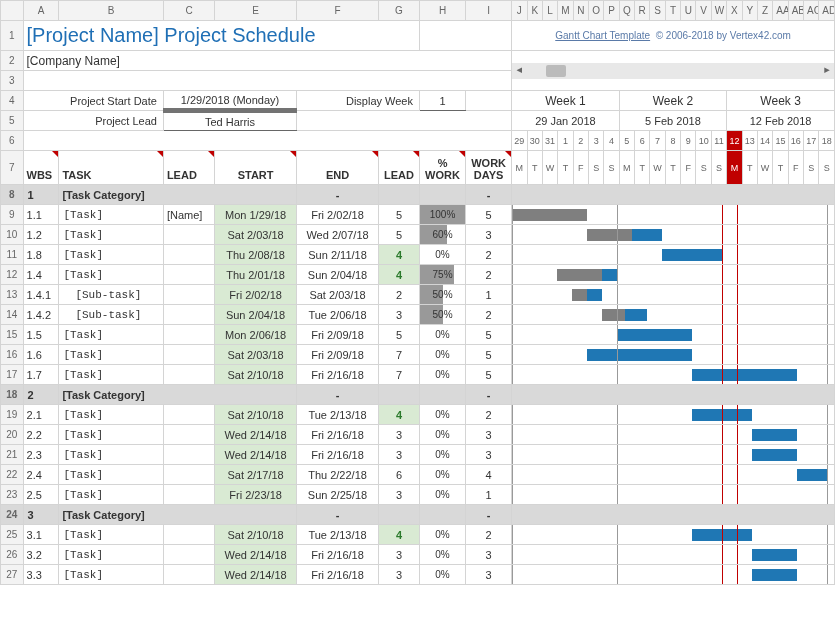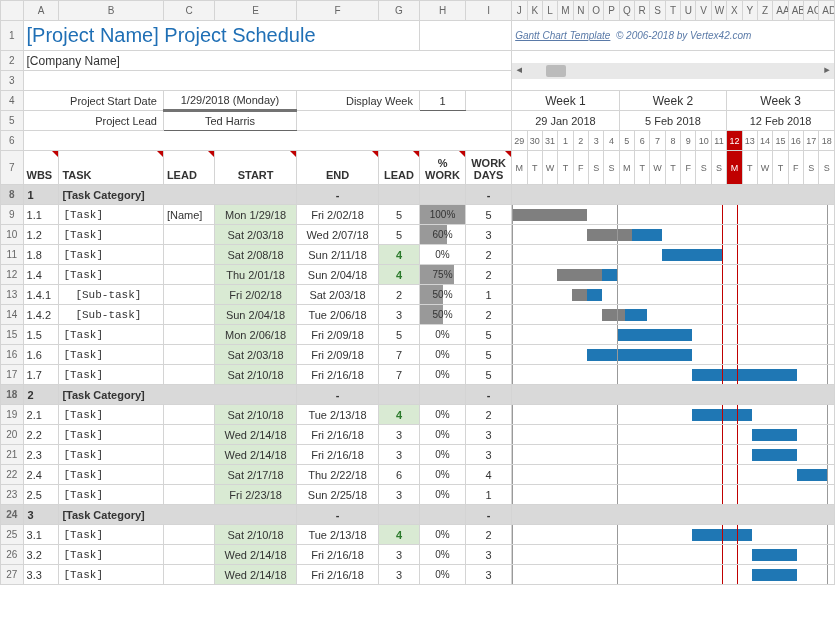--- a/index.html
+++ b/index.html
@@ -4,21 +4,21 @@
 <style>
 * { margin: 0; padding: 0; box-sizing: border-box; }
 body { font-family: Arial, sans-serif; font-size: 11px; background: #fff; color: #333; width: 835px; }
 table { border-collapse: collapse; width: 100%; table-layout: fixed; }
 td, th { border: 1px solid #d4d4d4; height: 20px; overflow: hidden; white-space: nowrap; padding: 0 3px; position: relative; }
 .colhead { background: #f3f3f3; text-align: center; color: #666; font-size: 10px; font-weight: normal; }
 .rowhead { background: #f3f3f3; text-align: center; color: #666; font-size: 10px; width: 22px; }
 .title-row td { border-bottom: none; }
 .title { color: #1f6fb5; font-size: 20px; font-weight: normal; }
 .subtitle { color: #333; font-size: 12px; }
-.attrib { font-size: 10px; font-style: italic; color: #5a7aa8; }
+.attrib { font-size: 10px; color: #5a7aa8; text-align: center; }
 .attrib .lnk { text-decoration: underline; }
 .label-right { text-align: right; padding-right: 6px; }
 .center { text-align: center; }
 .input-cell { background: #d9ead3; text-align: center; }
 .hdr { background: #fff; font-weight: bold; font-size: 11px; vertical-align: bottom; padding-bottom: 3px; }
 .hdr .tri { position: absolute; top: 0; right: 0; width: 0; height: 0; border-top: 6px solid #c00000; border-left: 6px solid transparent; }
 .cat-row td { background: #d9d9d9; font-weight: bold; }
 .cat-row .wbs { text-align: left; padding-left: 4px; }
 .task-name { padding-left: 4px; font-family: Liberation Mono, monospace; }
 .subtask { padding-left: 16px; }
@@ -132,21 +132,21 @@
     </div>
   </td>
 </tr>
 <tr>
   <td class="rowhead">3</td>
   <td colspan="8"></td>
 </tr>
 <tr>
   <td class="rowhead">4</td>
   <td colspan="2" class="label-right">Project Start Date</td>
-  <td colspan="2" class="center" style="border-bottom:3px solid #737373">1/29/2018 (Monday)</td>
+  <td colspan="2" class="center" style="border-bottom:5px solid #737373">1/29/2018 (Monday)</td>
   <td colspan="2" class="label-right">Display Week</td>
   <td class="center" style="border-bottom:1px solid #666">1</td>
   <td></td>
   <td colspan="7" class="week-label">Week 1</td>
   <td colspan="7" class="week-label">Week 2</td>
   <td colspan="7" class="week-label">Week 3</td>
 </tr>
 <tr>
   <td class="rowhead">5</td>
   <td colspan="2" class="label-right">Project Lead</td>
@@ -272,21 +272,21 @@
           <div class="today-line" style="left: 225px;"></div>
           <div class="bar-complete" style="left: 75px; width: 45px;"></div>
           <div class="bar-remain" style="left: 120px; width: 30px;"></div>
         </td>
       </tr>
       <tr>
         <td class="rowhead">11</td>
         <td>1.8</td>
         <td class="task-name">[Task]</td>
         <td></td>
-        <td class="input-cell">Sat 2/08/18</td>
+        <td class="input-cell">Thu 2/08/18</td>
         <td class="center">Sun 2/11/18</td>
         <td class="green-days">4</td>
         <td class="pct-cell">
           <div class="pct-bar">
             <div class="pct-fill" style="width: 0%;"></div>
             <div class="pct-txt">0%</div>
           </div>
         </td>
         <td class="center">2</td>
         <td colspan="21" class="gantt-area" style="padding: 0px; position: relative;">

